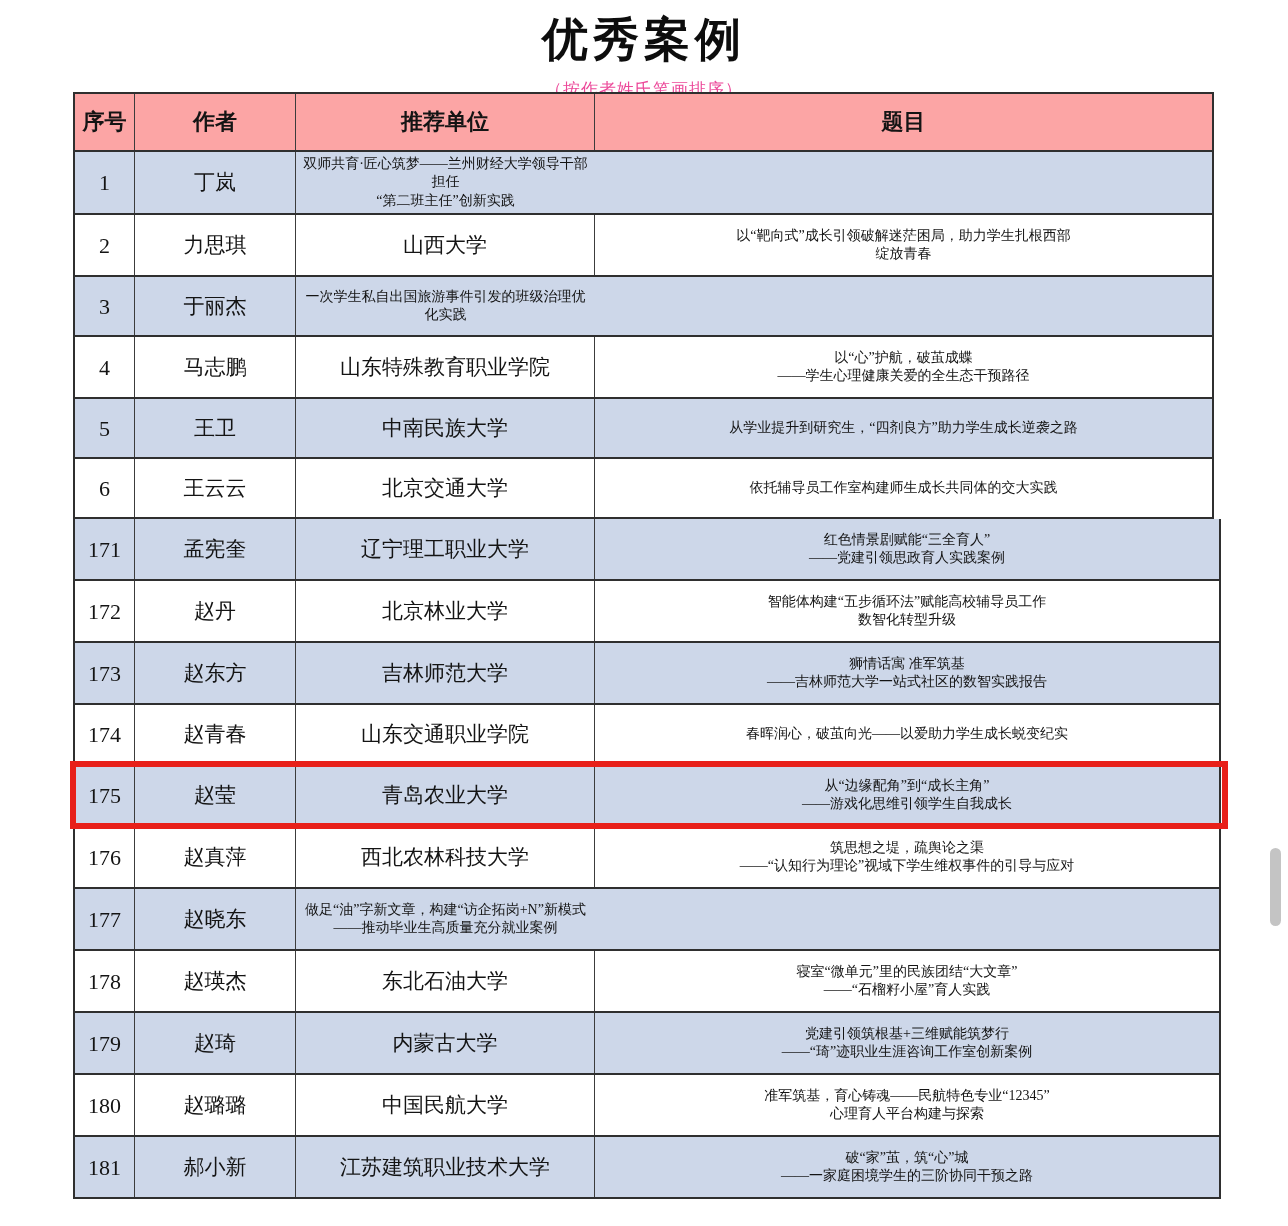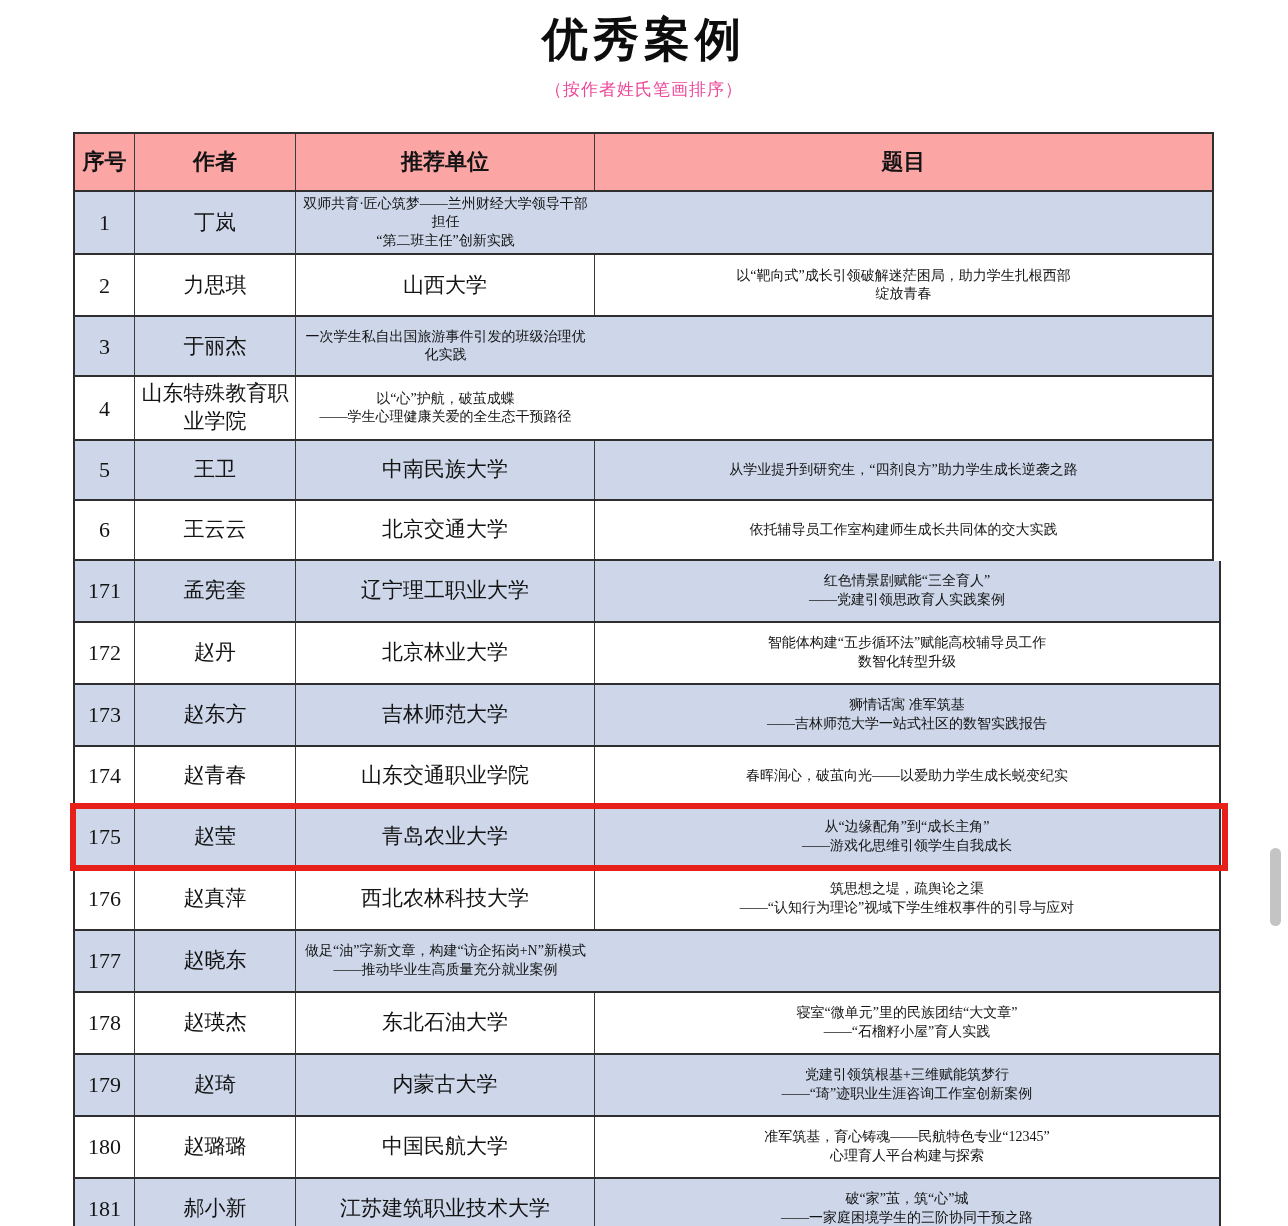--- a/index.html
+++ b/index.html
@@ -6,21 +6,21 @@
   html, body {
     width: 1288px; height: 1226px;
     background: #ffffff;
     overflow: hidden;
     font-family: "Liberation Serif", serif;
     color: #141414;
   }
   .page { position: relative; width: 1288px; height: 1226px; }
 
   
-  .title-block { height: 132px; text-align: center; padding-top: 10px; }
+  .title-block { height: 92px; text-align: center; padding-top: 10px; }
   .doc-title {
     font-size: 46px;
     font-weight: 700;
     letter-spacing: 5px;
     line-height: 1.3;
     color: #0d0d0d;
   }
   .doc-subtitle {
     font-size: 17px;
     letter-spacing: 1px;
@@ -118,20 +118,21 @@
             <div class="cell title-cell">以“靶向式”成长引领破解迷茫困局，助力学生扎根西部
 绽放青春</div>
           </div>
           <div class="t-row shaded">
             <div class="cell no-cell">3</div>
             <div class="cell">于丽杰</div>
             <div class="cell title-cell">一次学生私自出国旅游事件引发的班级治理优化实践</div>
           </div>
           <div class="t-row tall">
             <div class="cell no-cell">4</div>
+            <div class="cell">马志鹏</div>
             <div class="cell">山东特殊教育职业学院</div>
             <div class="cell title-cell">以“心”护航，破茧成蝶
 ——学生心理健康关爱的全生态干预路径</div>
           </div>
           <div class="t-row shaded">
             <div class="cell no-cell">5</div>
             <div class="cell">王卫</div>
             <div class="cell">中南民族大学</div>
             <div class="cell title-cell">从学业提升到研究生，“四剂良方”助力学生成长逆袭之路</div>
           </div>

